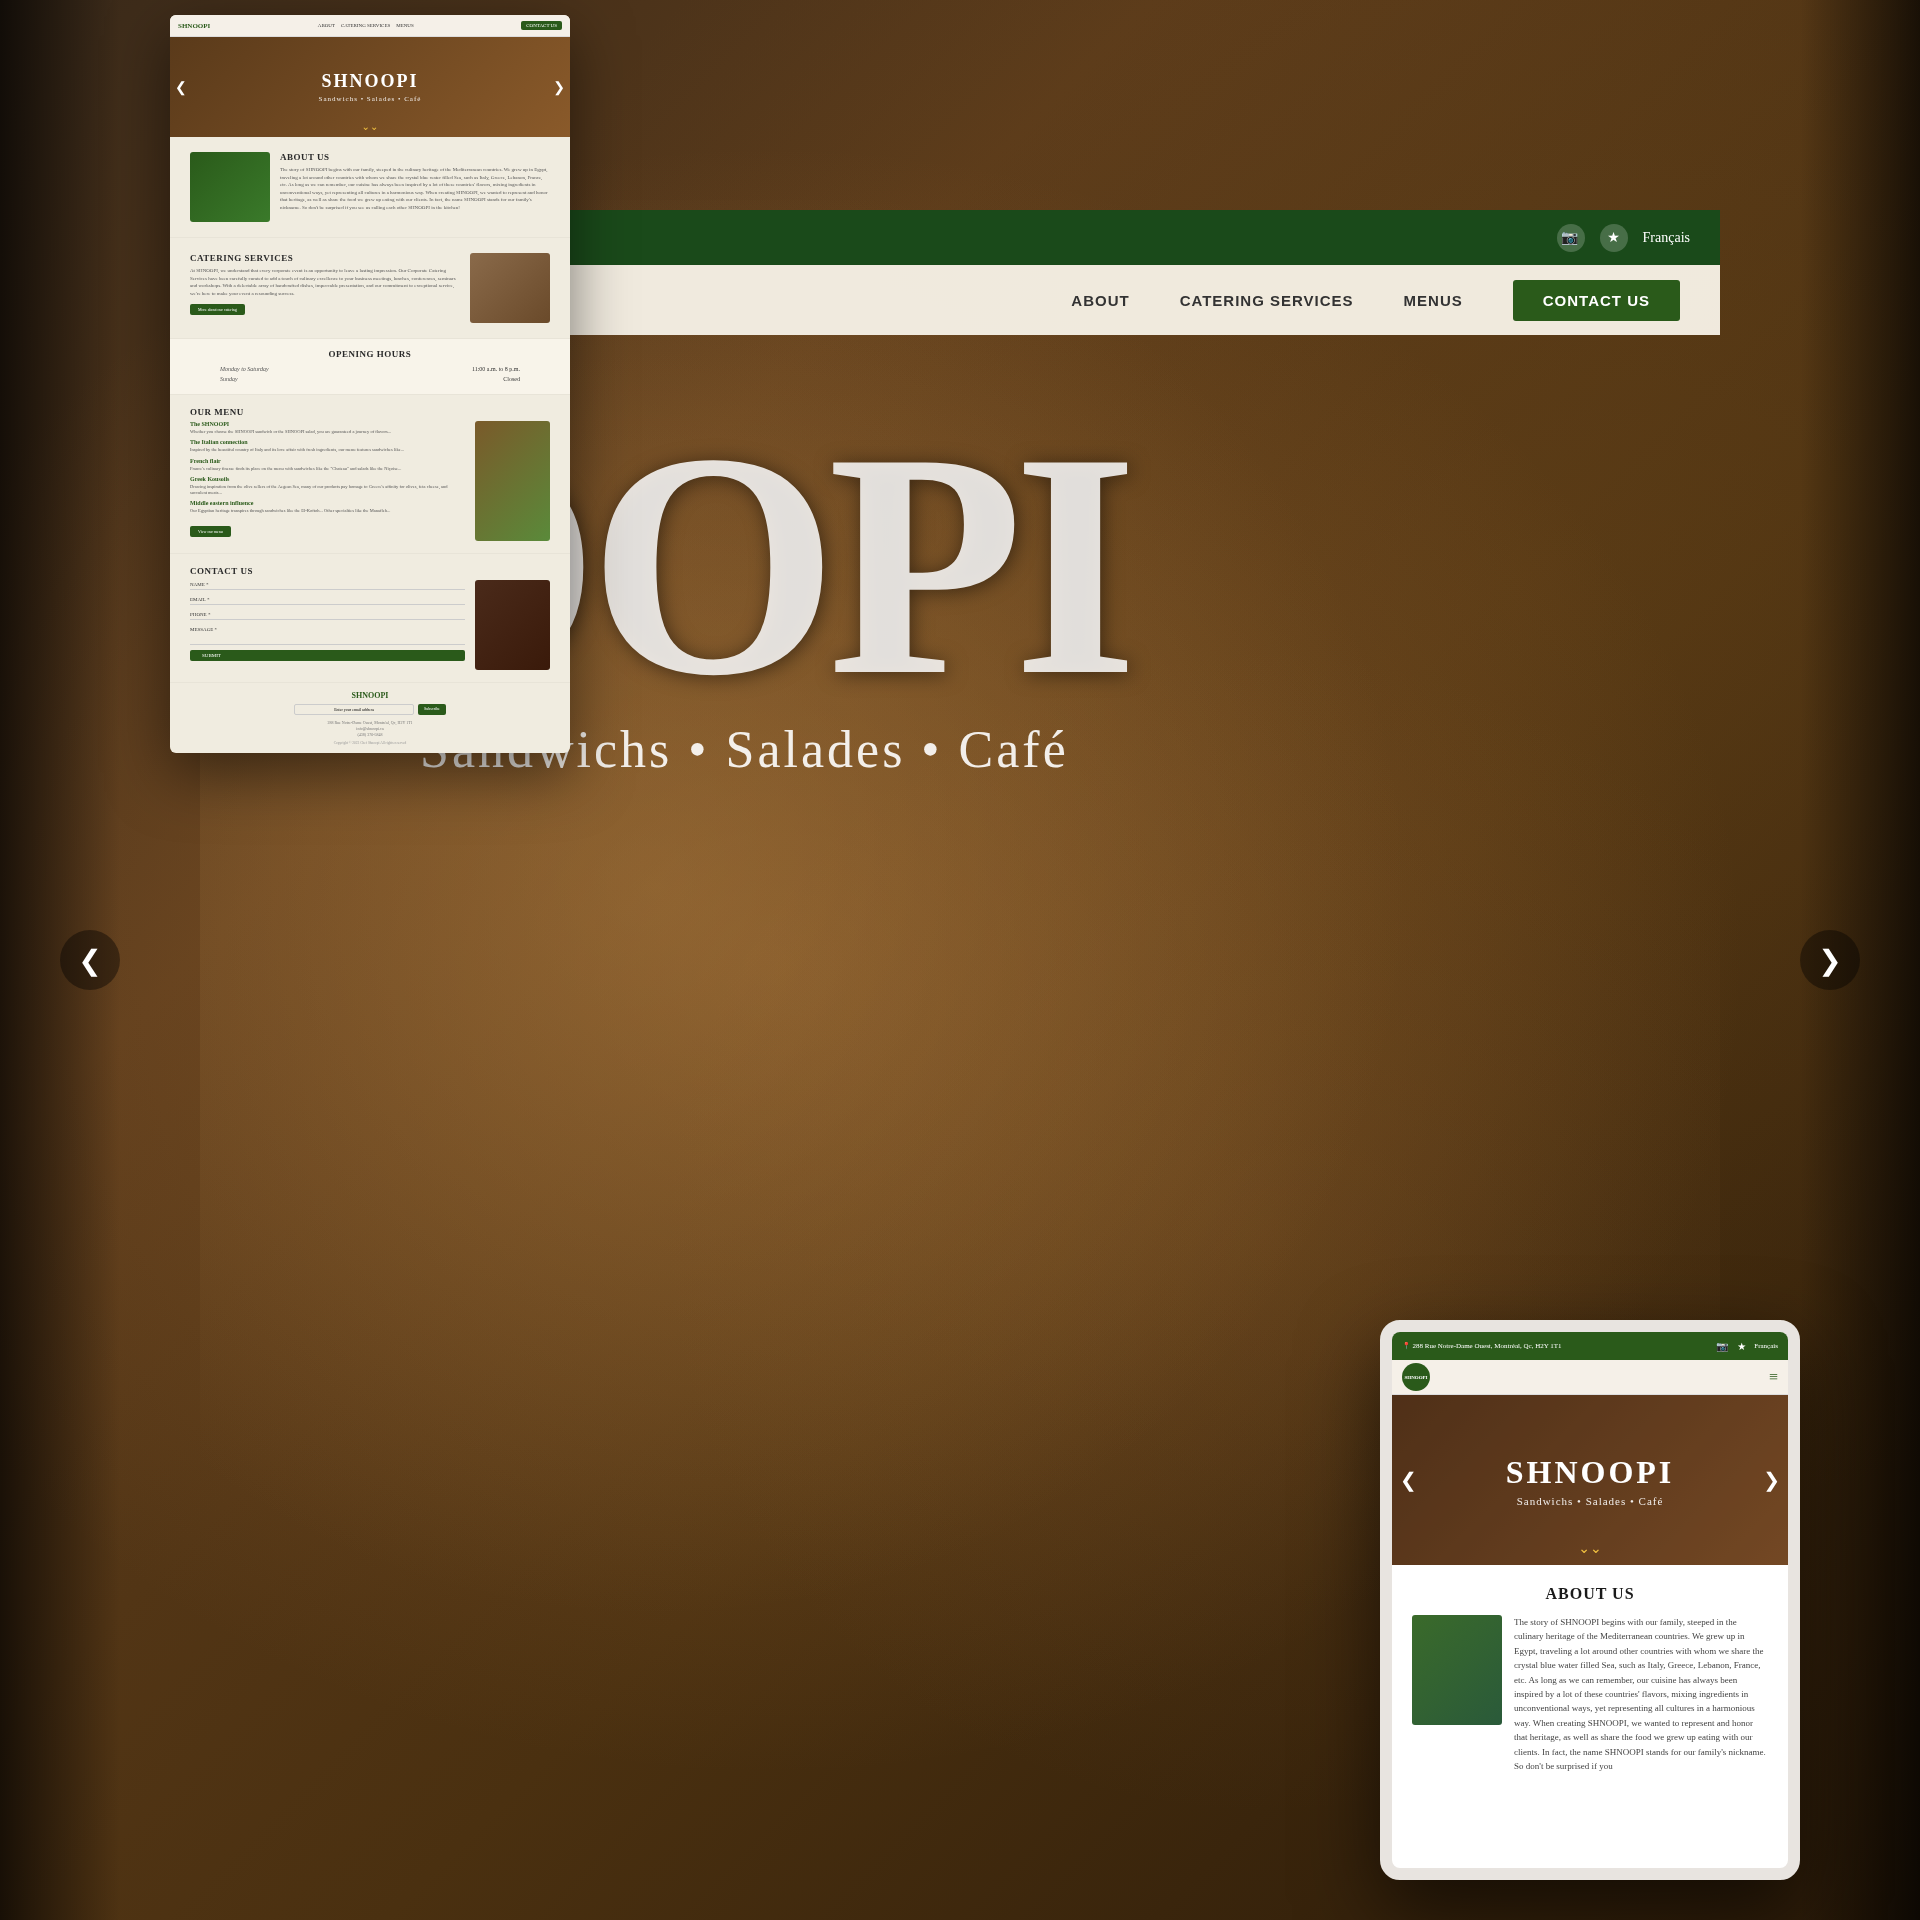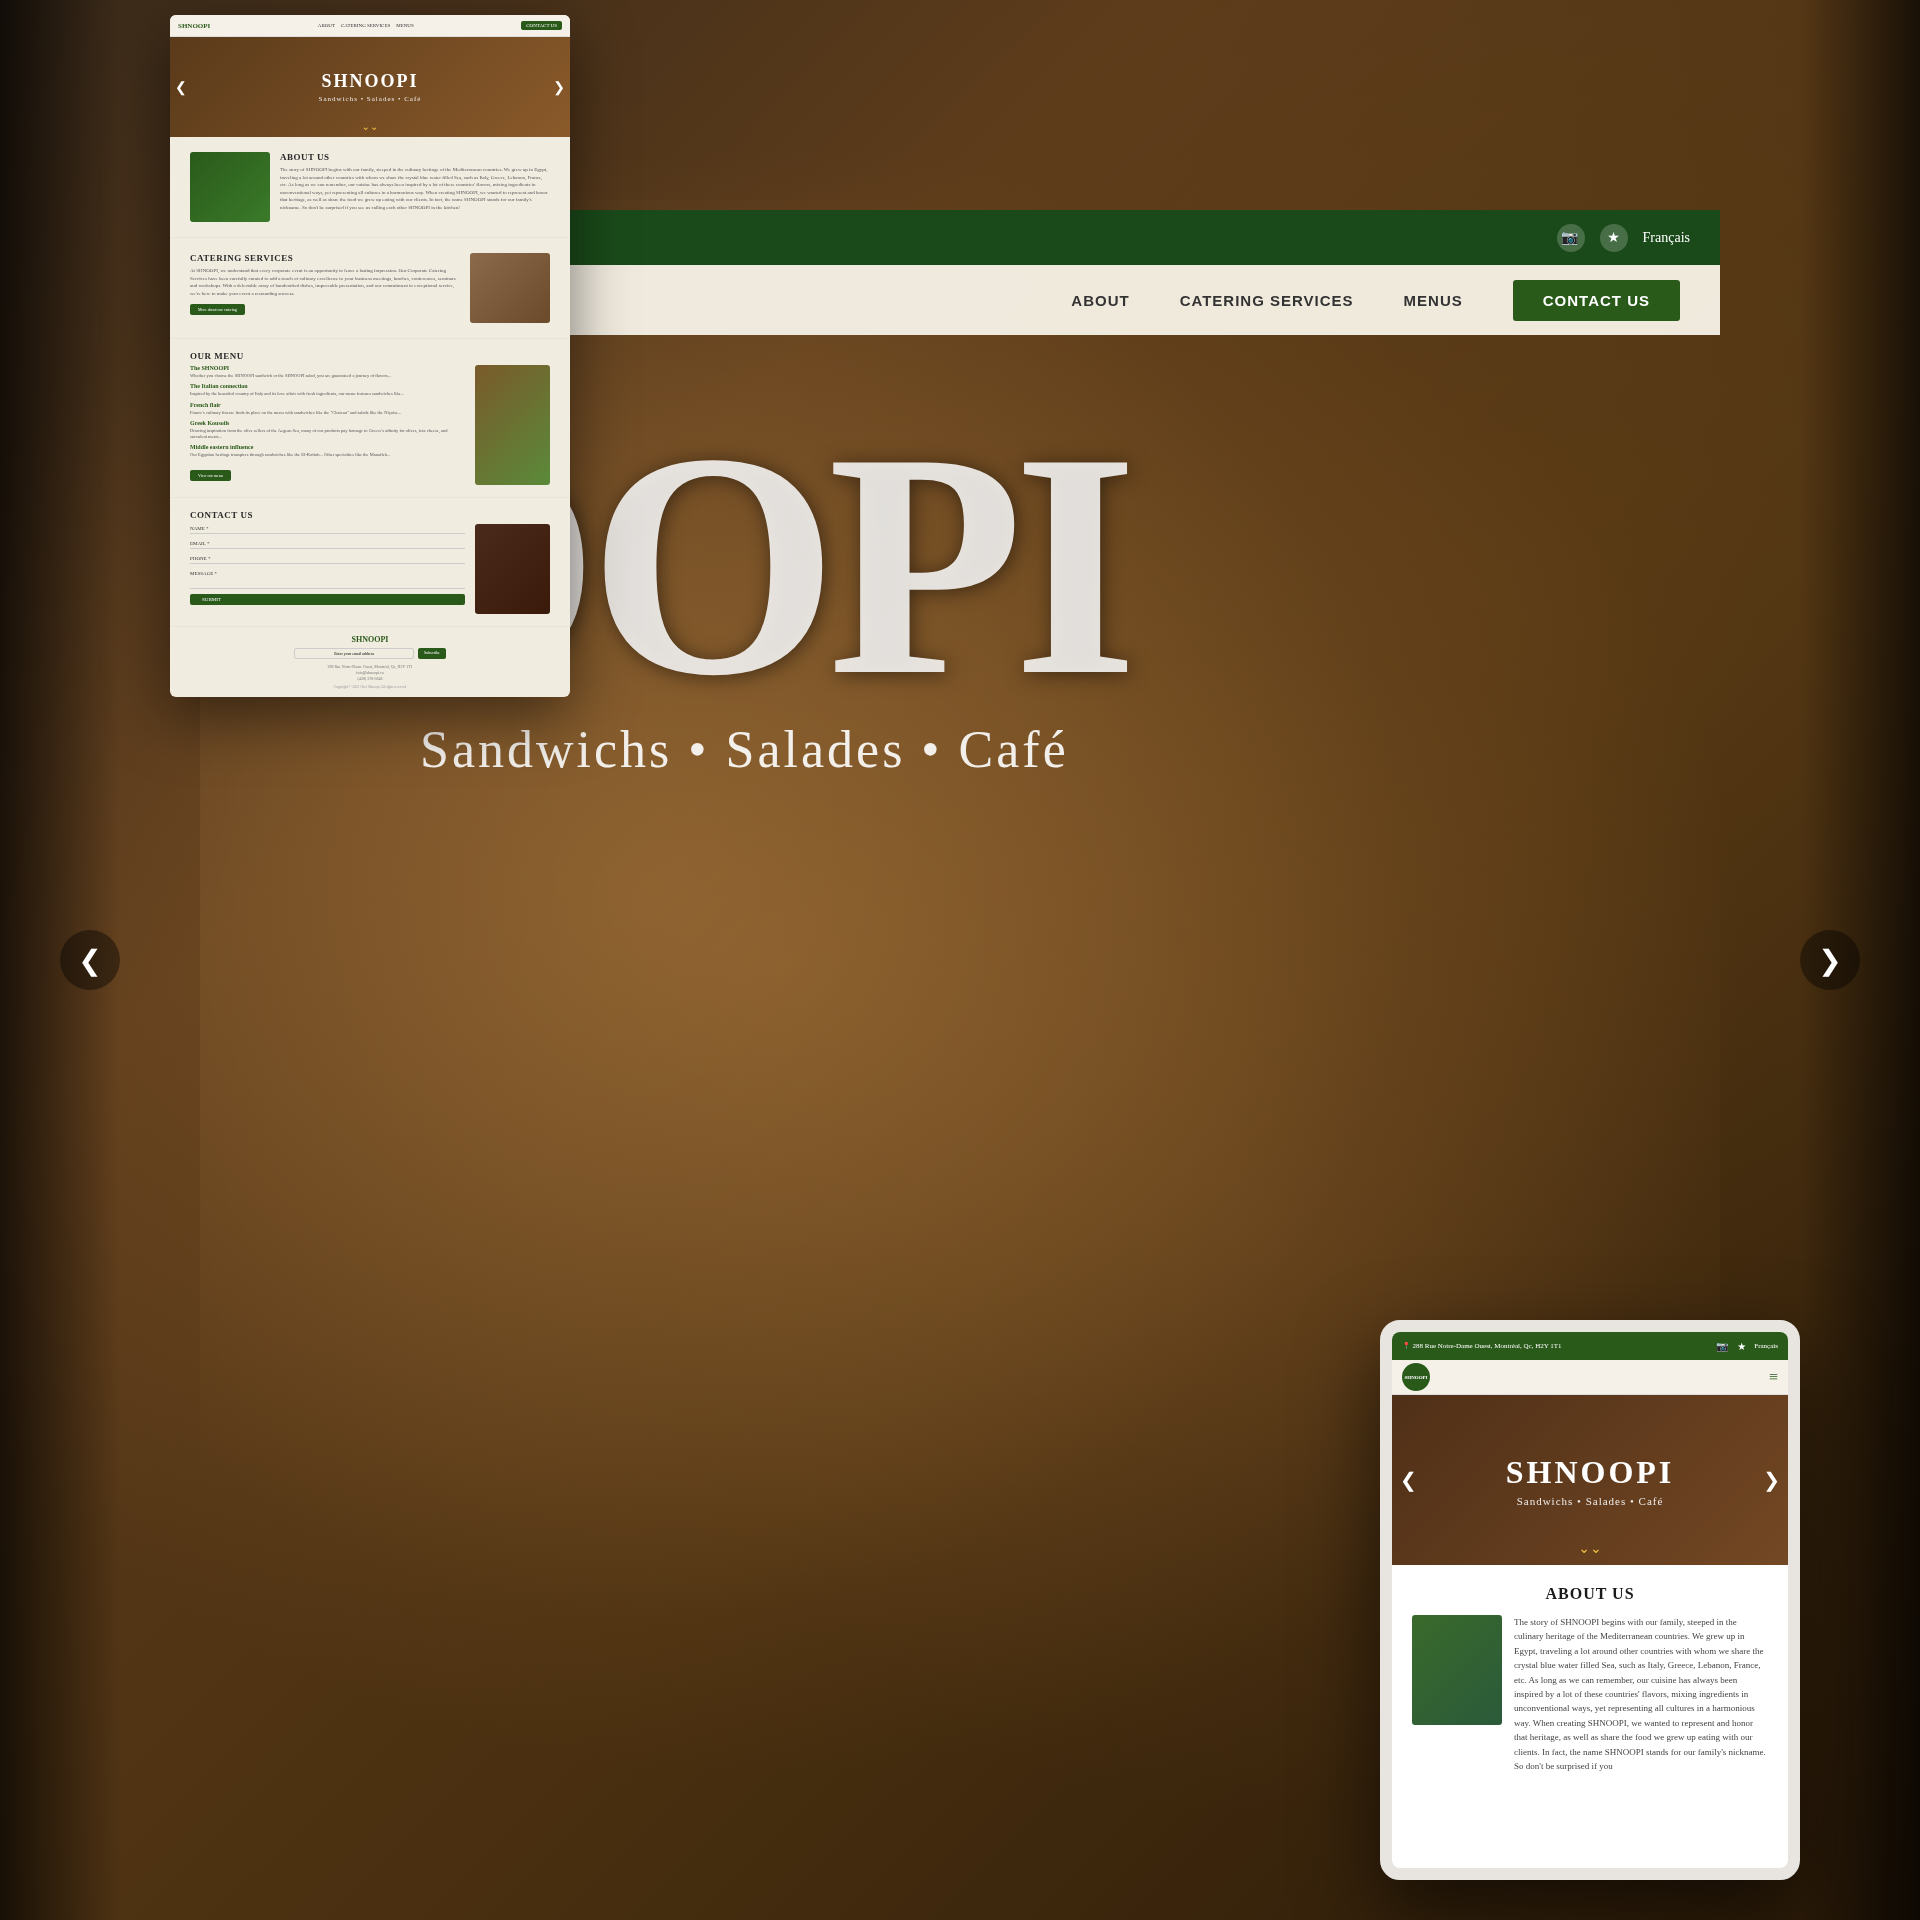--- a/index.html
+++ b/index.html
@@ -727,20 +727,33 @@
 
   <div class="mockup-section">
     <div class="mockup-section-content">
       <div class="mockup-section-title">CATERING SERVICES</div>
       <div class="mockup-section-text">At SHNOOPI, we understand that every corporate event is an opportunity to leave a lasting impression. Our Corporate Catering Services have been carefully curated to add a touch of culinary excellence to your business meetings, lunches, conferences, seminars and workshops. With a delectable array of handcrafted dishes, impeccable presentation, and our commitment to exceptional service, we're here to make your event a resounding success.</div>
       <div class="mockup-btn">More about our catering</div>
     </div>
     <div class="mockup-section-img mockup-img-cafe"></div>
   </div>
 
+  <div class="mockup-hours">
+    <div class="mockup-hours-title">OPENING HOURS</div>
+    <div class="mockup-hours-table">
+      <div class="mockup-hours-row">
+        <span class="mockup-hours-italic">Monday to Saturday</span>
+        <span>11:00 a.m. to 8 p.m.</span>
+      </div>
+      <div class="mockup-hours-row">
+        <span class="mockup-hours-italic">Sunday</span>
+        <span>Closed</span>
+      </div>
+    </div>
+  </div>
 
   <div class="mockup-menu">
     <div class="mockup-section-title">OUR MENU</div>
     <div class="mockup-menu-content">
       <div class="mockup-menu-text">
         <div class="mockup-menu-item-title">The SHNOOPI</div>
         <div class="mockup-menu-item-text">Whether you choose the SHNOOPI sandwich or the SHNOOPI salad, you are guaranteed a journey of flavors...</div>
         <div class="mockup-menu-item-title">The Italian connection</div>
         <div class="mockup-menu-item-text">Inspired by the beautiful country of Italy and its love affair with fresh ingredients, our menu features sandwiches like...</div>
         <div class="mockup-menu-item-title">French flair</div>

